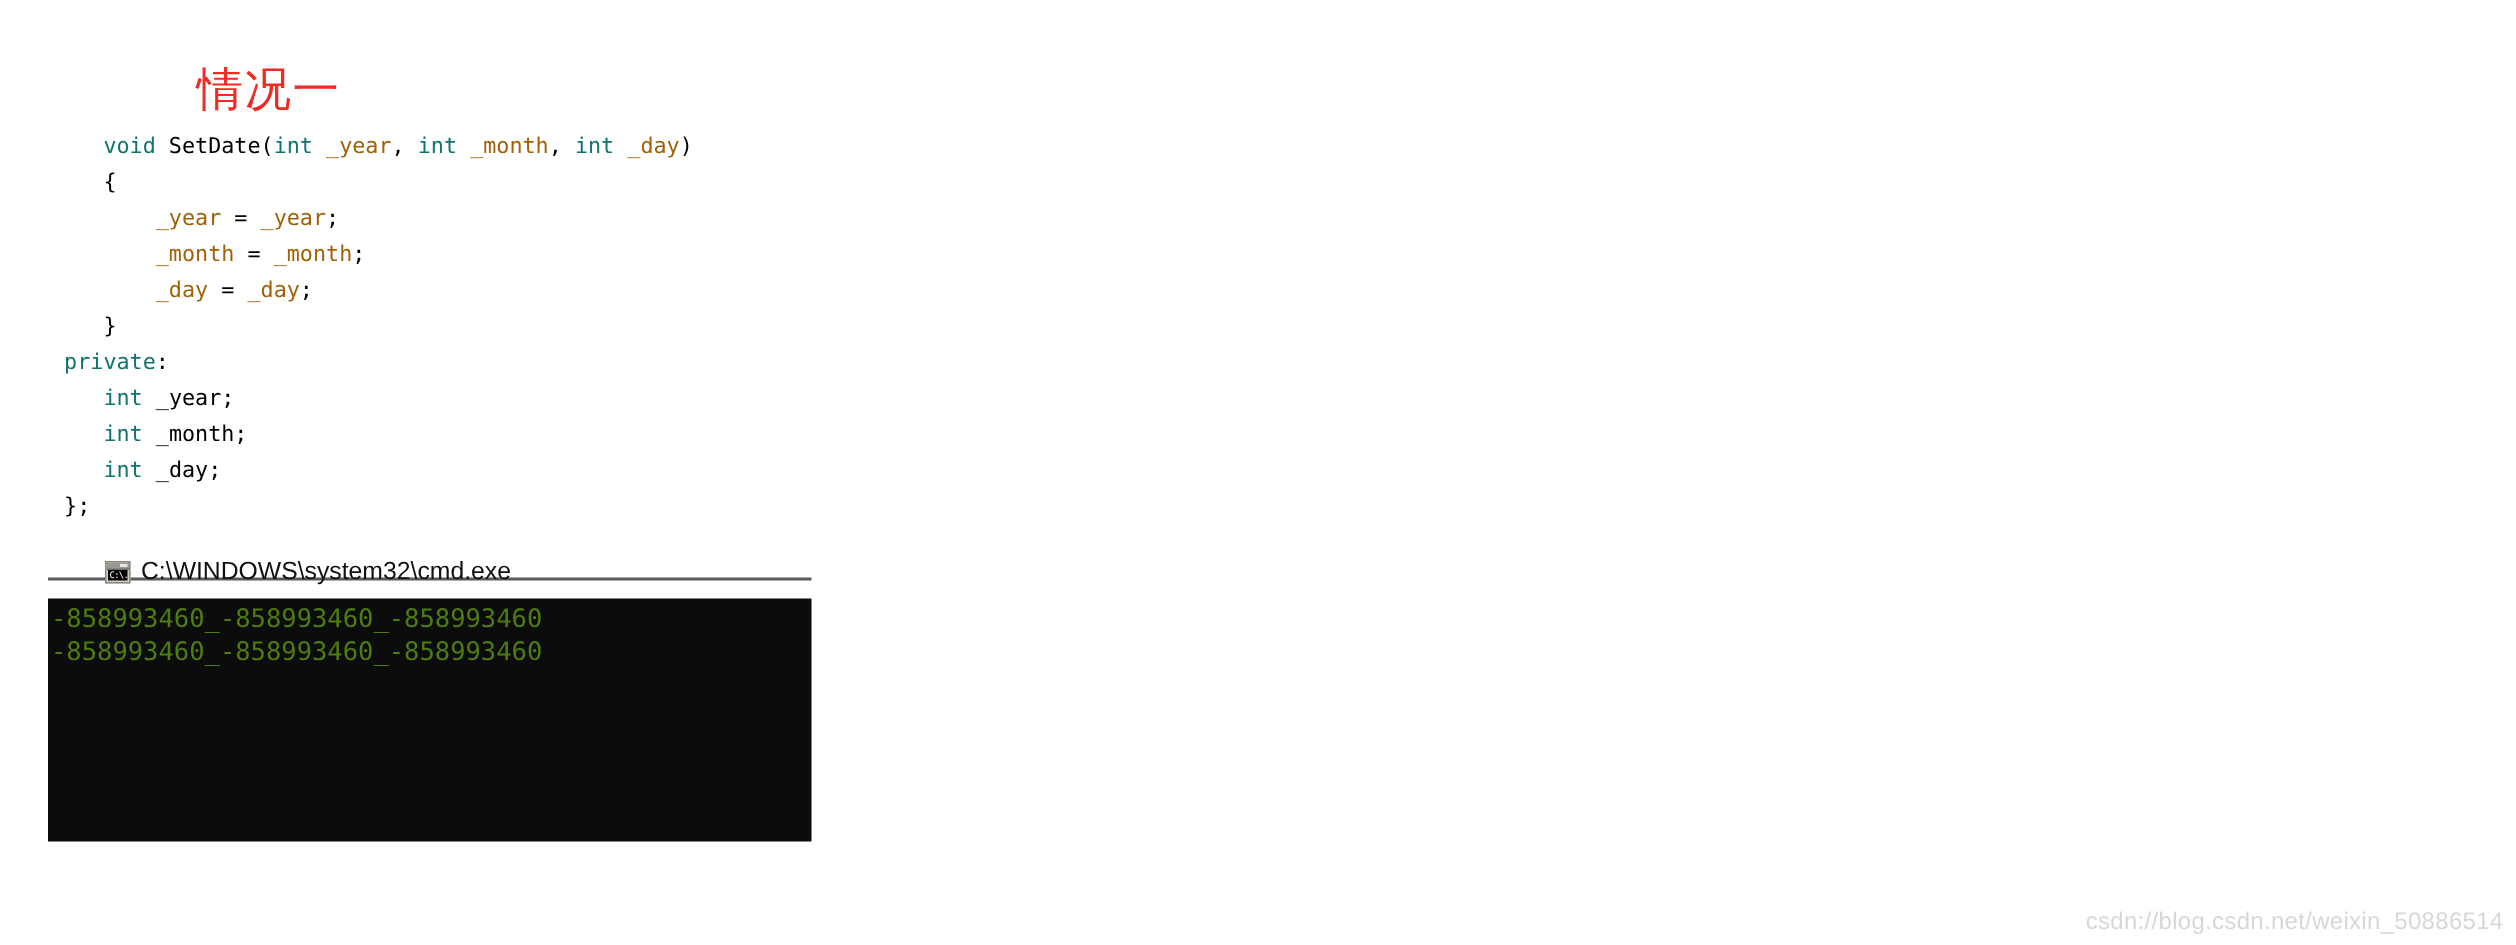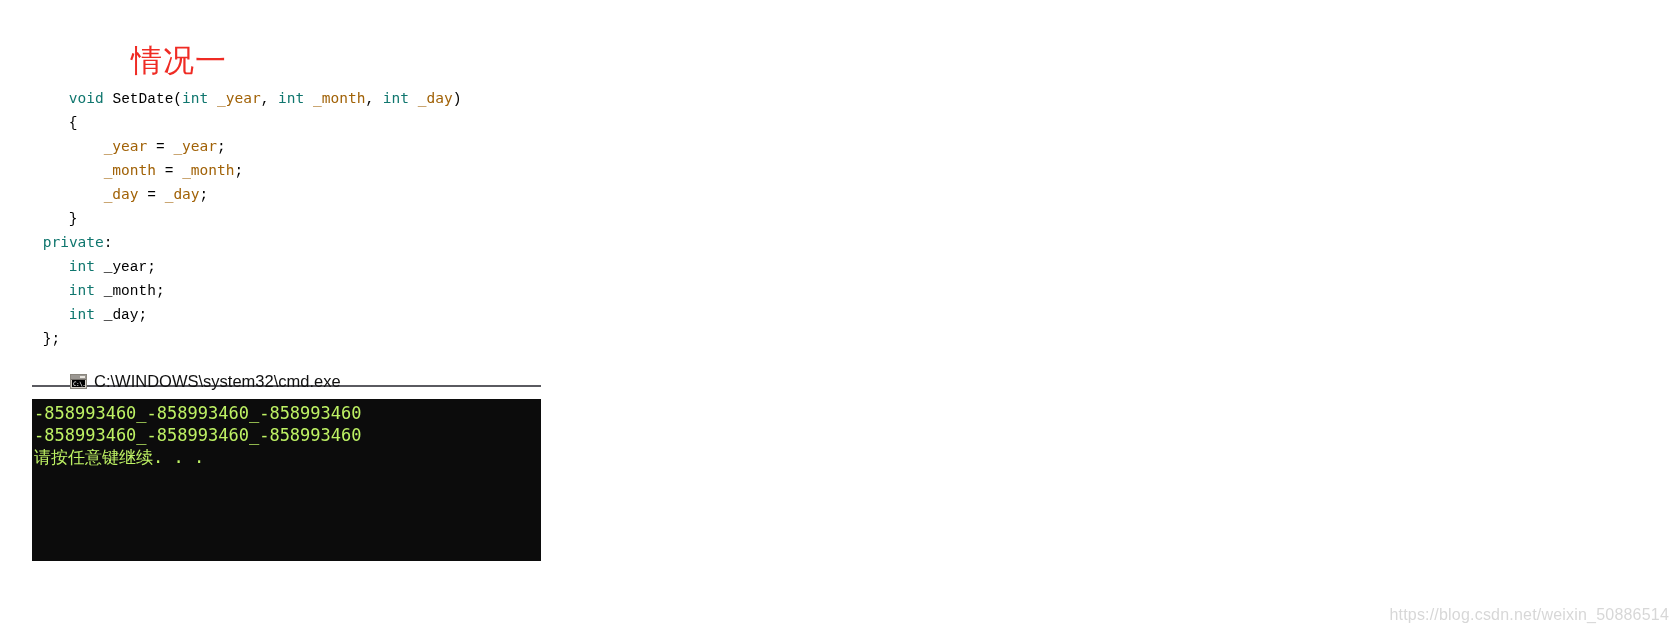--- a/index.html
+++ b/index.html
@@ -43,21 +43,21 @@
     font-size: 14.5px;
     line-height: 24px;
     color: #000000;
     white-space: pre;
   }
   .code-left  { left: 34px;  top: 86px; }
 
   .code .line { white-space: pre; height: 24px; }
   .kw   { color: #0f766e; }          
   .gray { color: #a16207; }          
-  .blk  { color: #000000; font-family: Liberation Mono, monospace; }
+  .blk  { color: #000000; }
 
   
   .divider {
     position: absolute;
     height: 0;
     border-top: 2px solid #5a5a60;
   }
   .divider-left  { left: 32px;  top: 385px; width: 509px; }
 
   
@@ -116,21 +116,21 @@
     position: absolute;
     background: #0c0c0c;
     overflow: hidden;
   }
   .console-left  { left: 32px;  top: 399px; width: 509px; height: 162px; }
 
   .console-text {
     font-family: "DejaVu Sans Mono", "Liberation Mono", monospace;
     font-size: 17px;
     line-height: 22px;
-    color: #bef264;
+    color: #4d7c0f;
     white-space: pre;
     padding: 3px 0 0 2px;
   }
   .console-text .cline { height: 22px; }
 
   
   .watermark {
     position: absolute;
     right: 8px;
     bottom: 6px;
@@ -154,33 +154,33 @@
 
   <div class="cmd-title cmd-title-left">
     <span class="cmd-icon">
       <span class="bar"></span>
       <span class="screen">C:\.</span>
     </span>
     <span>C:\WINDOWS\system32\cmd.exe</span>
   </div>
 
   <div class="console console-left">
-    <div class="console-text"><div class="cline">-858993460_-858993460_-858993460</div><div class="cline">-858993460_-858993460_-858993460</div><div class="cline">请按任意键继续. . .</div></div>
+    <div class="console-text"><div class="cline">-858993460_-858993460_-858993460</div><div class="cline">-858993460_-858993460_-858993460</div></div>
   </div>
 
 </div>
 
 <div class="panel panel-right">
 
   
 
   
 
   
   
 
   
 
   
 
 </div>
 
-<div class="watermark">https://blog.csdn.net/weixin_50886514</div>
+<div class="watermark">csdn://blog.csdn.net/weixin_50886514</div>
 
 </body></html>

